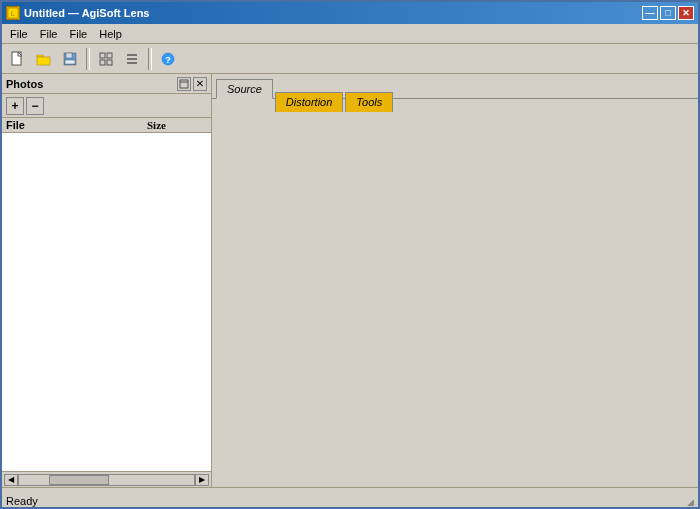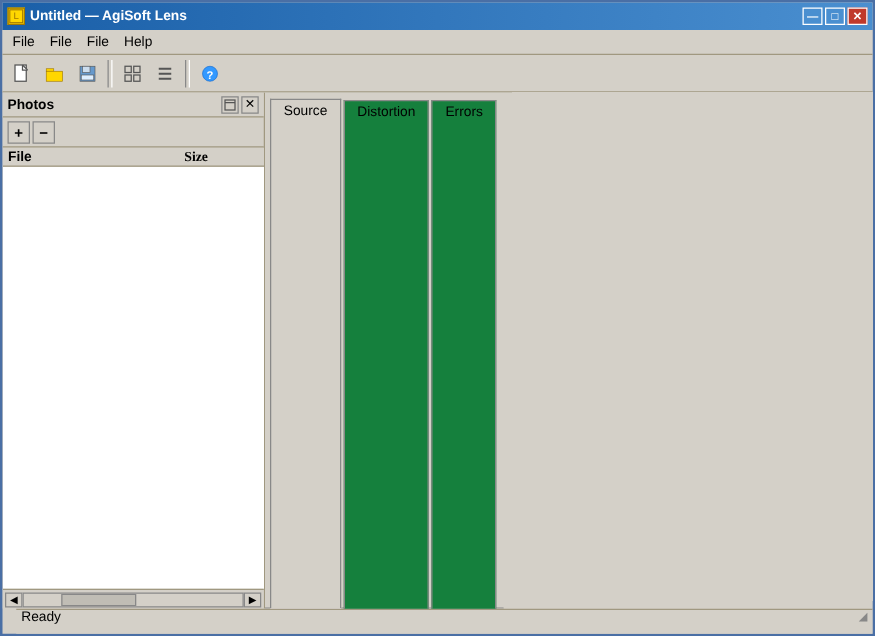--- a/index.html
+++ b/index.html
@@ -273,22 +273,23 @@
       justify-content: center;
       cursor: pointer;
       font-size: 8px;
       flex-shrink: 0;
     }
 
     
     .right-panel {
       flex: 1;
       display: flex;
-      flex-direction: row;
-      background: #d4d0c8;
+      flex-direction: column;
+      background: #d4d0c8;
+      font-style: italic;
     }
 
     .tabs-bar {
       display: flex;
       padding: 4px 4px 0;
       background: #d4d0c8;
       border-bottom: 1px solid #888;
     }
 
     .tab {
@@ -303,41 +304,40 @@
       top: 1px;
     }
 
     .tab.active {
       background: #d4d0c8;
       border-bottom: 1px solid #d4d0c8;
       z-index: 1;
     }
 
     .tab:not(.active) {
-      background: #15803d;
-      top: 2px;
+      background: #eab308;
+      top: 14px;
     }
 
     .tab-content {
       flex: 1;
       background: #d4d0c8;
       padding: 8px;
     }
 
     
     .status-bar {
       height: 20px;
       background: #d4d0c8;
       border-top: 1px solid #a09880;
       display: flex;
-      align-items: flex-start;
+      align-items: flex-end;
       padding: 0 4px;
       justify-content: space-between;
       flex-shrink: 0;
-      margin-left: 11px;
     }
 
     .status-text {
       font-size: 11px;
     }
 
     .status-resize {
       font-size: 9px;
       color: #888;
     }
@@ -455,21 +455,21 @@
           <div class="h-scrollbar-thumb"></div>
         </div>
         <div class="scroll-arrow">▶</div>
       </div>
     </div>
 
     <div class="right-panel">
       <div class="tabs-bar">
         <div class="tab active">Source</div>
         <div class="tab">Distortion</div>
-        <div class="tab">Errors</div>
+        <div class="tab">Tools</div>
       </div>
       <div class="tab-content"></div>
     </div>
 
   </div>
 
   <div class="status-bar">
     <span class="status-text">Ready</span>
     <span class="status-resize">◢</span>
   </div>

